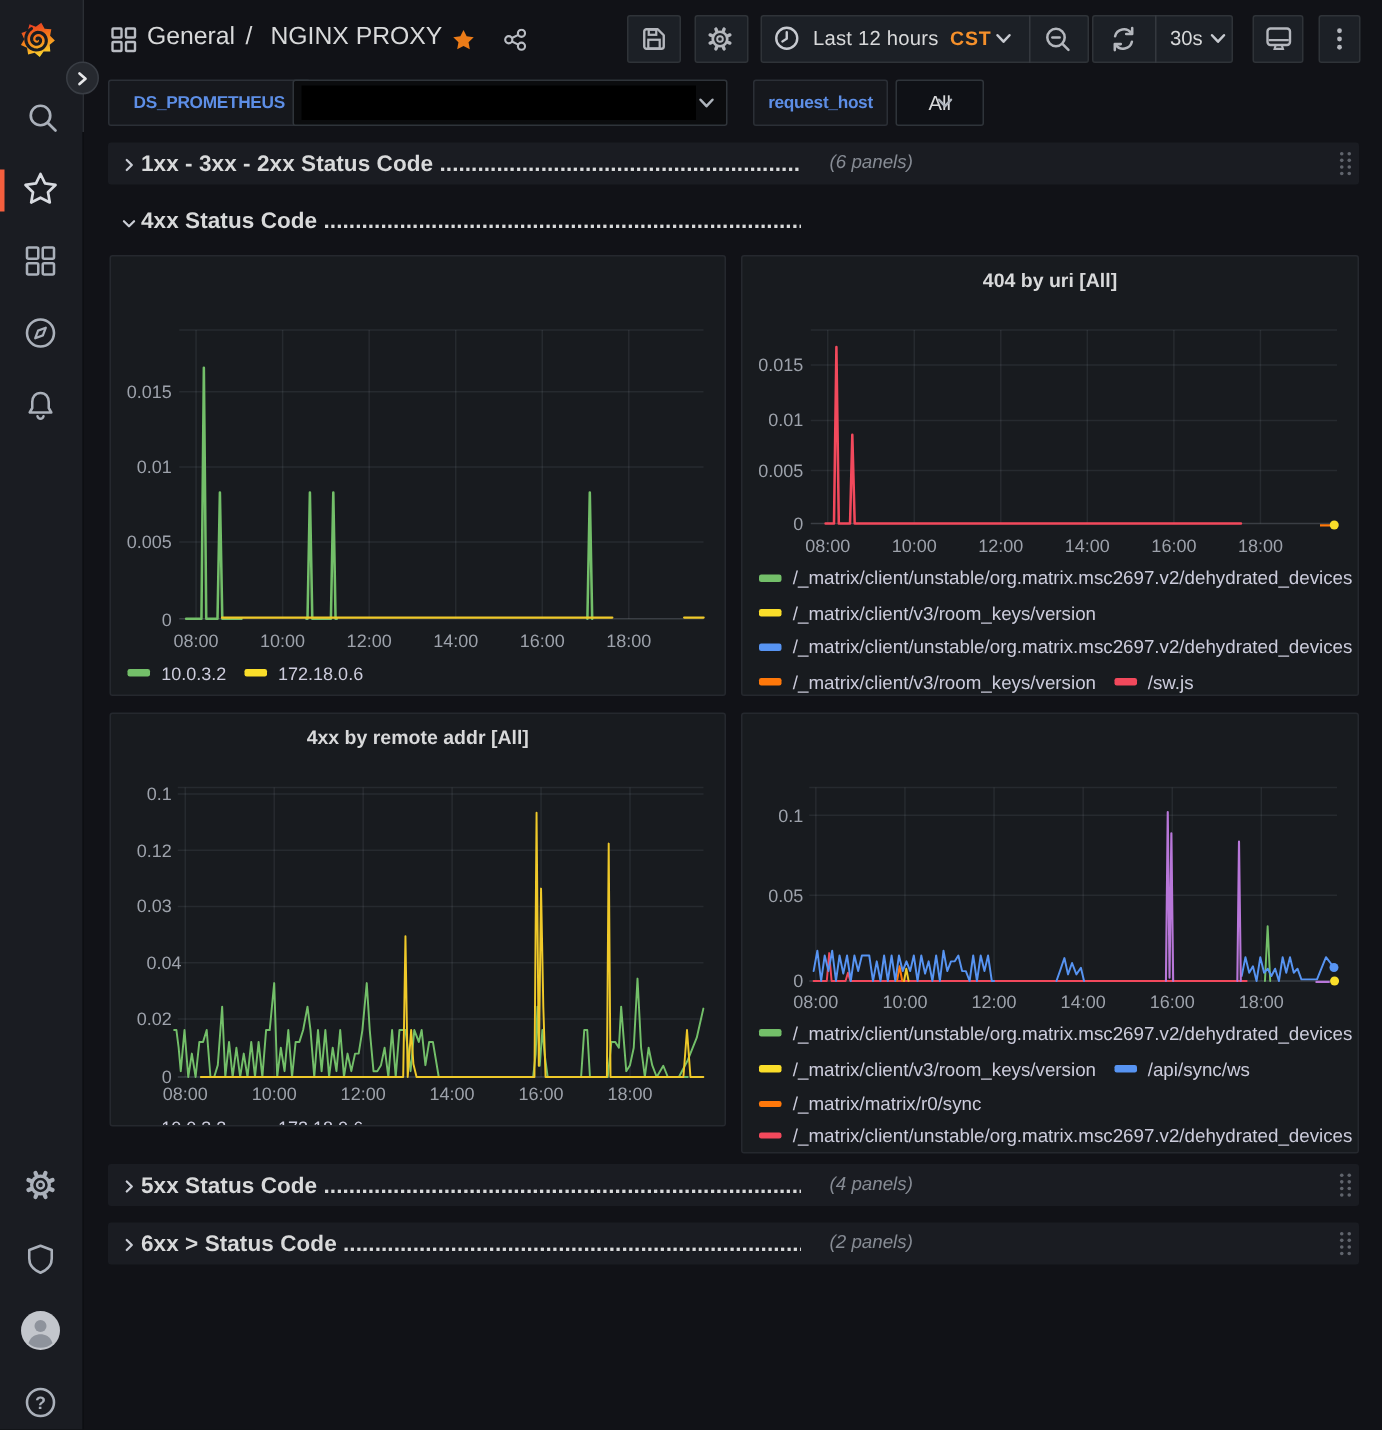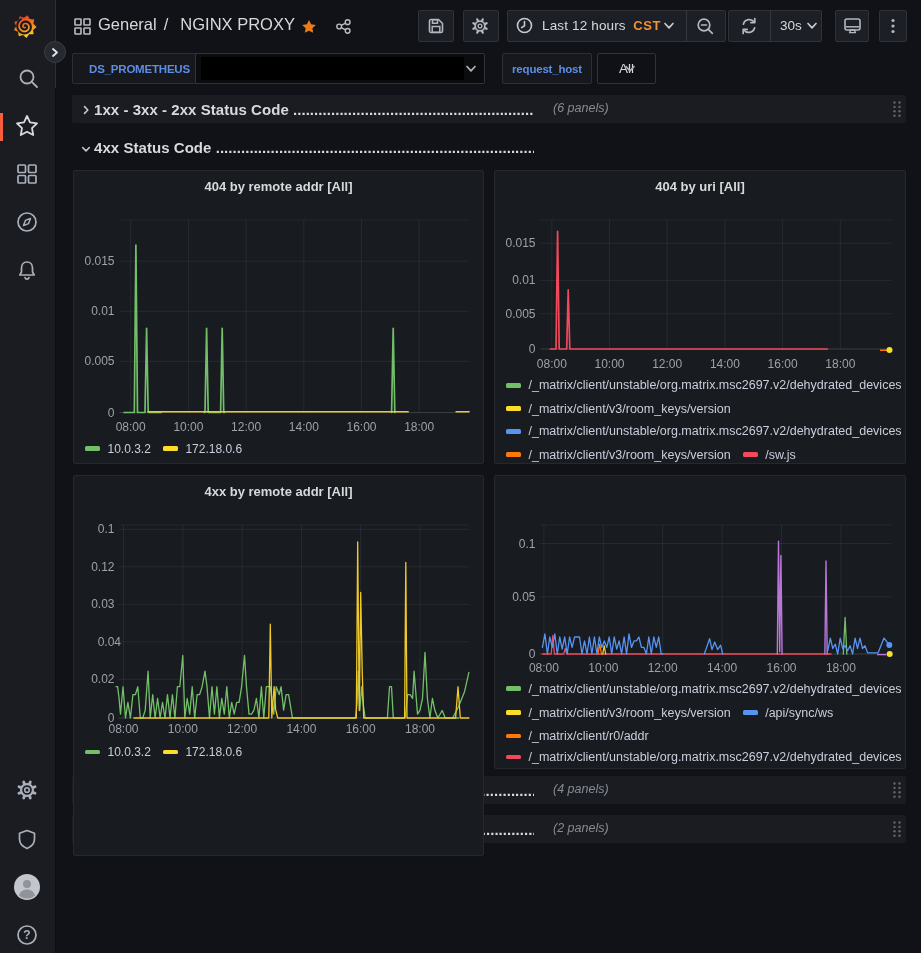--- a/index.html
+++ b/index.html
@@ -230,21 +230,20 @@
       <circle cx="7.5" cy="2.5" r="1.2" fill="#9aa0aa"></circle>
       <circle cx="2.5" cy="6.9" r="1.2" fill="#9aa0aa"></circle>
       <circle cx="7.5" cy="6.9" r="1.2" fill="#9aa0aa"></circle>
       <circle cx="2.5" cy="11.3" r="1.2" fill="#9aa0aa"></circle>
       <circle cx="7.5" cy="11.3" r="1.2" fill="#9aa0aa"></circle>
       <circle cx="2.5" cy="15.700000000000001" r="1.2" fill="#9aa0aa"></circle>
       <circle cx="7.5" cy="15.700000000000001" r="1.2" fill="#9aa0aa"></circle>
     </svg>
   </div>
 <div class="panel" style="left:73px;top:170px;width:411px;height:294px;">
-    <div class="ptitle">404 by remote addr [All]</div>
     <svg width="411" height="294" style="position:absolute;left:0;top:0">
       <line x1="56.7" y1="49.0" x2="56.7" y2="241.5" stroke="rgba(201,209,217,0.085)" stroke-width="1"></line>
       <line x1="114.4" y1="49.0" x2="114.4" y2="241.5" stroke="rgba(201,209,217,0.085)" stroke-width="1"></line>
       <line x1="172.1" y1="49.0" x2="172.1" y2="241.5" stroke="rgba(201,209,217,0.085)" stroke-width="1"></line>
       <line x1="229.8" y1="49.0" x2="229.8" y2="241.5" stroke="rgba(201,209,217,0.085)" stroke-width="1"></line>
       <line x1="287.5" y1="49.0" x2="287.5" y2="241.5" stroke="rgba(201,209,217,0.085)" stroke-width="1"></line>
       <line x1="345.2" y1="49.0" x2="345.2" y2="241.5" stroke="rgba(201,209,217,0.085)" stroke-width="1"></line>
       <line x1="45.5" y1="90.2" x2="395.0" y2="90.2" stroke="rgba(201,209,217,0.085)" stroke-width="1"></line>
       <line x1="45.5" y1="140.3" x2="395.0" y2="140.3" stroke="rgba(201,209,217,0.085)" stroke-width="1"></line>
       <line x1="45.5" y1="190.3" x2="395.0" y2="190.3" stroke="rgba(201,209,217,0.085)" stroke-width="1"></line>
@@ -315,21 +314,21 @@
       <span class="sw" style="background:#5794F2"></span>
       <span class="lt">/_matrix/client/unstable/org.matrix.msc2697.v2/dehydrated_devices</span>
     </div>
     <div class="legrow" style="left:11px;top:274.5px;">
       <span class="sw" style="background:#FF780A"></span>
       <span class="lt">/_matrix/client/v3/room_keys/version</span>
       <span class="sw" style="background:#F2495C"></span>
       <span class="lt">/sw.js</span>
     </div>
   </div>
-<div class="panel" style="left:73px;top:475px;width:411px;height:381px;">
+<div class="panel" style="left:73px;top:475px;width:411px;height:276px;">
     <div class="ptitle">4xx by remote addr [All]</div>
     <svg width="411" height="294" style="position:absolute;left:0;top:0">
       <line x1="49.5" y1="49.0" x2="49.5" y2="242.0" stroke="rgba(201,209,217,0.085)" stroke-width="1"></line>
       <line x1="108.8" y1="49.0" x2="108.8" y2="242.0" stroke="rgba(201,209,217,0.085)" stroke-width="1"></line>
       <line x1="168.1" y1="49.0" x2="168.1" y2="242.0" stroke="rgba(201,209,217,0.085)" stroke-width="1"></line>
       <line x1="227.4" y1="49.0" x2="227.4" y2="242.0" stroke="rgba(201,209,217,0.085)" stroke-width="1"></line>
       <line x1="286.7" y1="49.0" x2="286.7" y2="242.0" stroke="rgba(201,209,217,0.085)" stroke-width="1"></line>
       <line x1="346.0" y1="49.0" x2="346.0" y2="242.0" stroke="rgba(201,209,217,0.085)" stroke-width="1"></line>
       <line x1="44.5" y1="53.3" x2="395.0" y2="53.3" stroke="rgba(201,209,217,0.085)" stroke-width="1"></line>
       <line x1="44.5" y1="90.8" x2="395.0" y2="90.8" stroke="rgba(201,209,217,0.085)" stroke-width="1"></line>
@@ -401,19 +400,19 @@
       <span class="lt">/_matrix/client/unstable/org.matrix.msc2697.v2/dehydrated_devices</span>
     </div>
     <div class="legrow" style="left:11px;top:227.6px;">
       <span class="sw" style="background:#FADE2A"></span>
       <span class="lt">/_matrix/client/v3/room_keys/version</span>
       <span class="sw" style="background:#5794F2"></span>
       <span class="lt">/api/sync/ws</span>
     </div>
     <div class="legrow" style="left:11px;top:250.9px;">
       <span class="sw" style="background:#FF780A"></span>
-      <span class="lt">/_matrix/client/r0/addr</span>
+      <span class="lt">/_matrix/matrix/r0/sync</span>
     </div>
     <div class="legrow" style="left:11px;top:272.0px;">
       <span class="sw" style="background:#F2495C"></span>
       <span class="lt">/_matrix/client/unstable/org.matrix.msc2697.v2/dehydrated_devices</span>
     </div>
   </div>
 
 </body></html>

